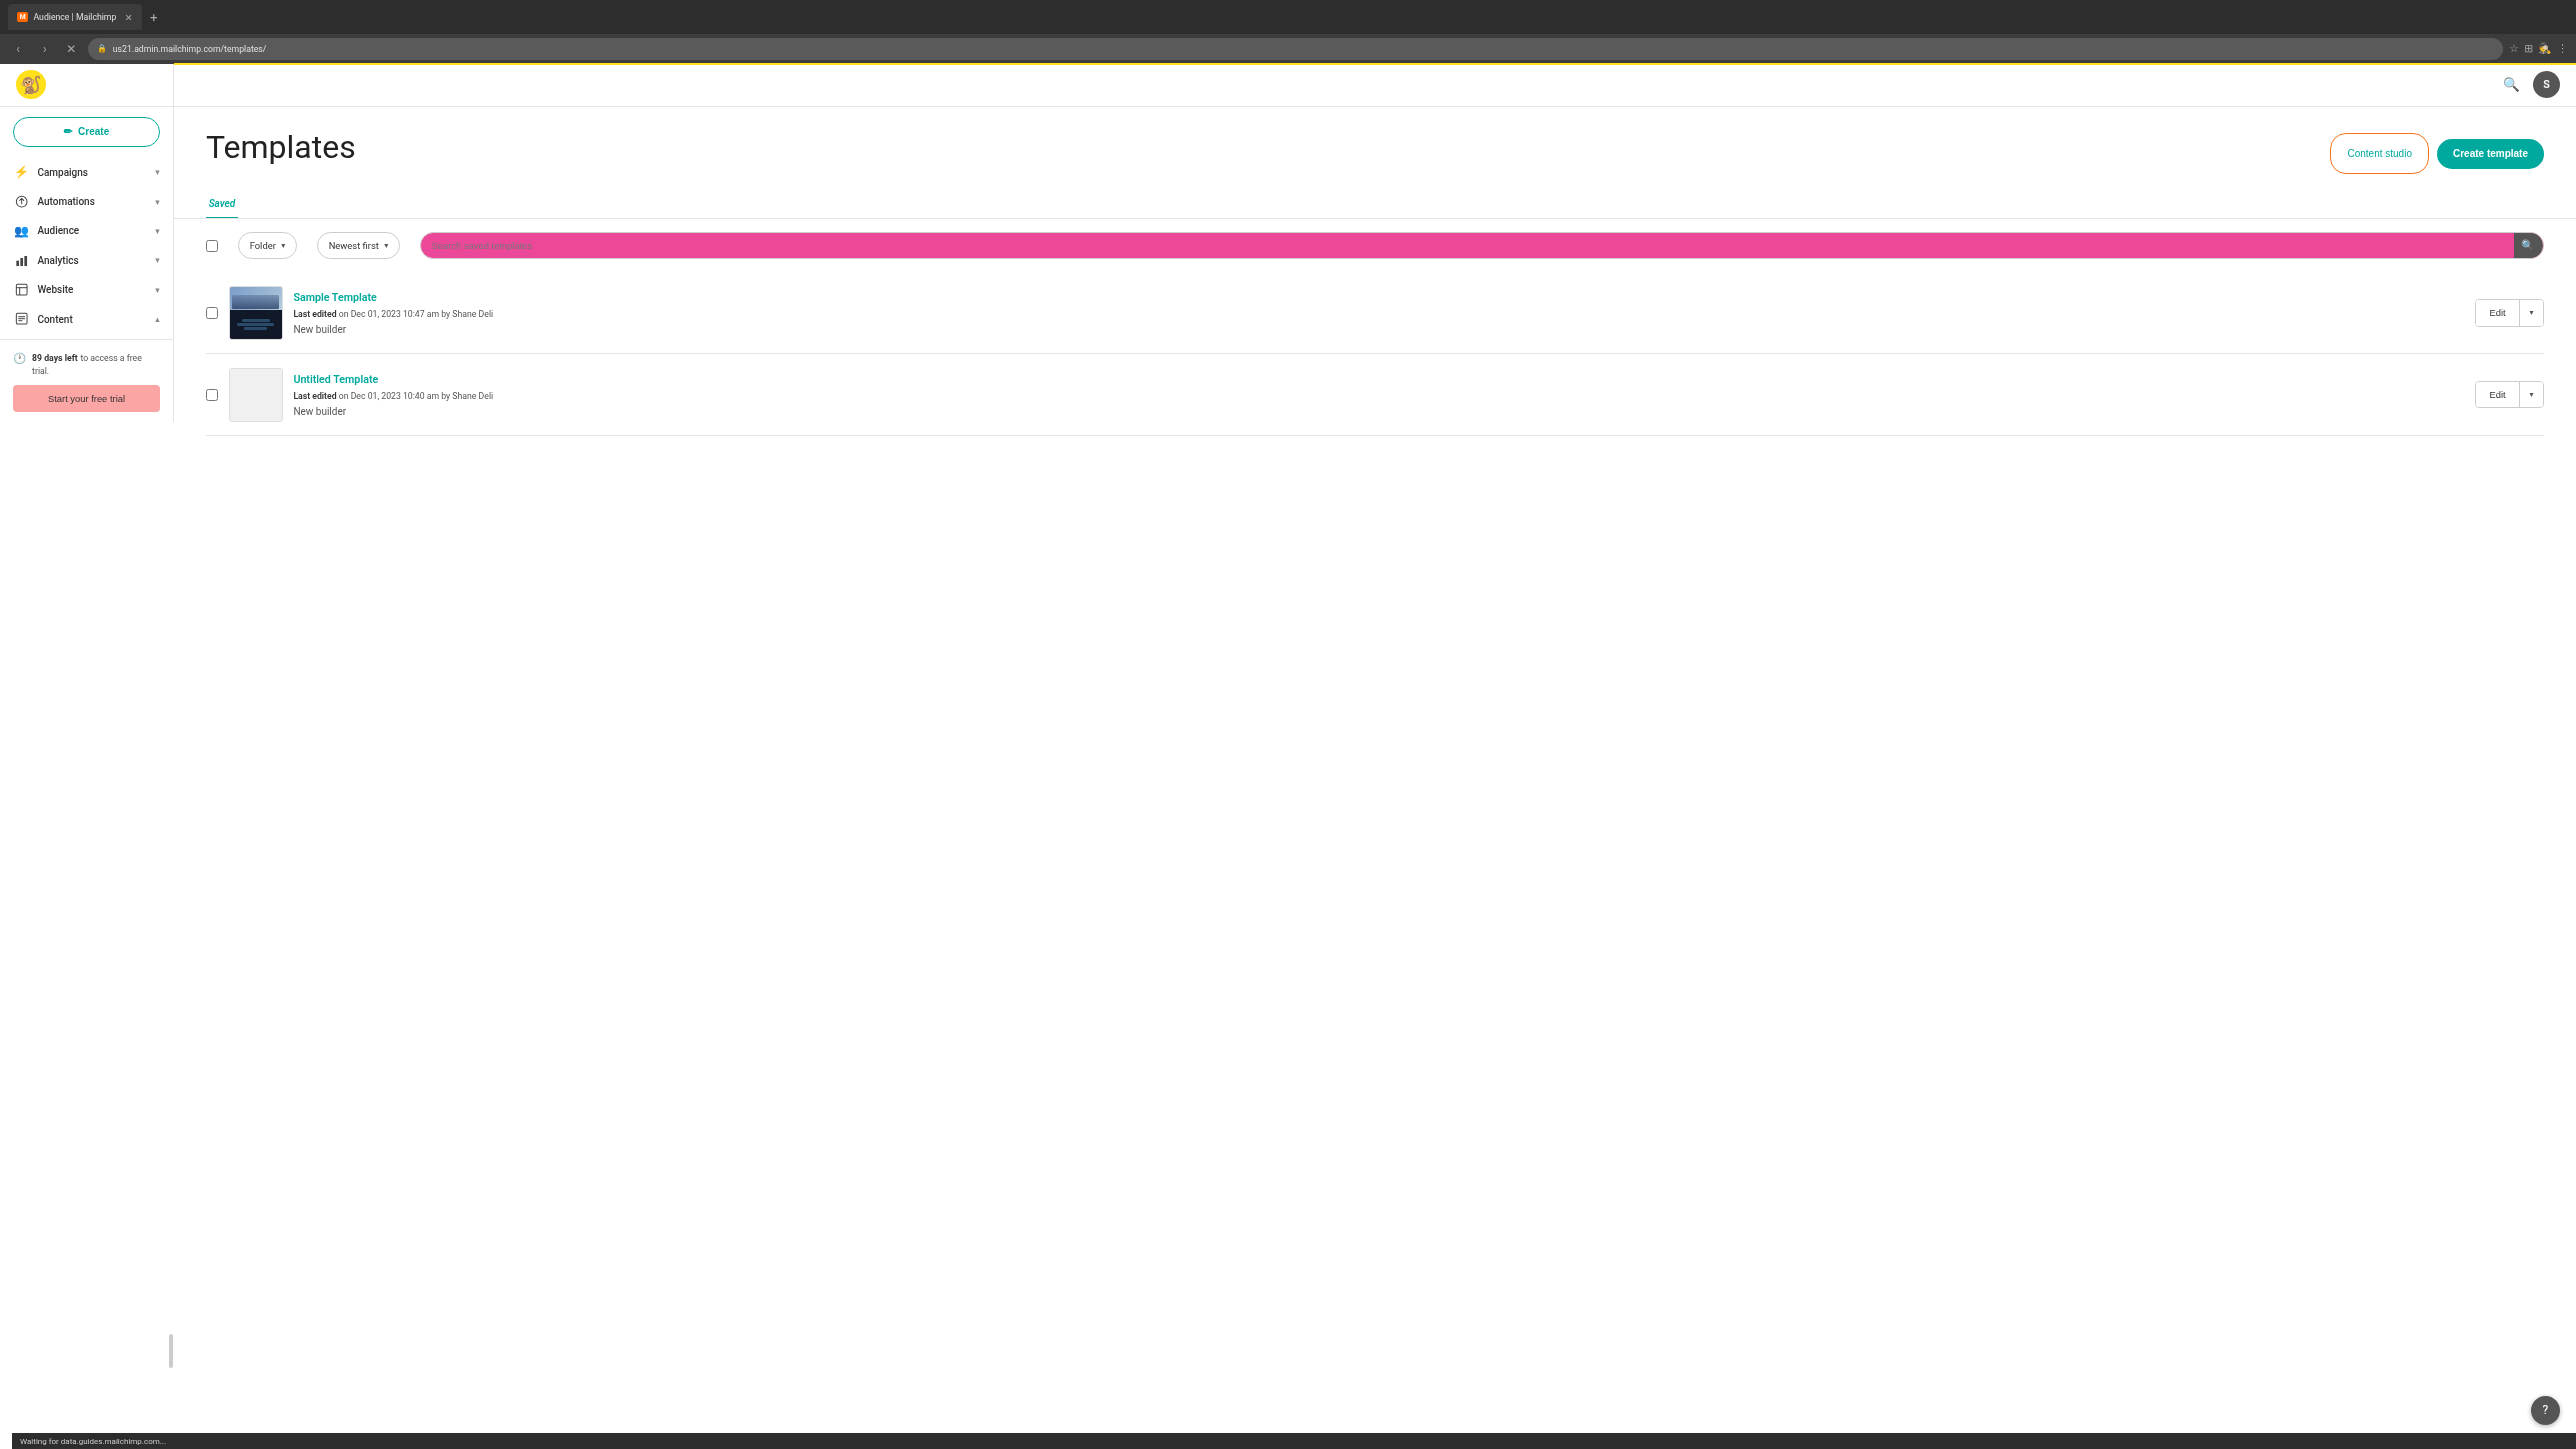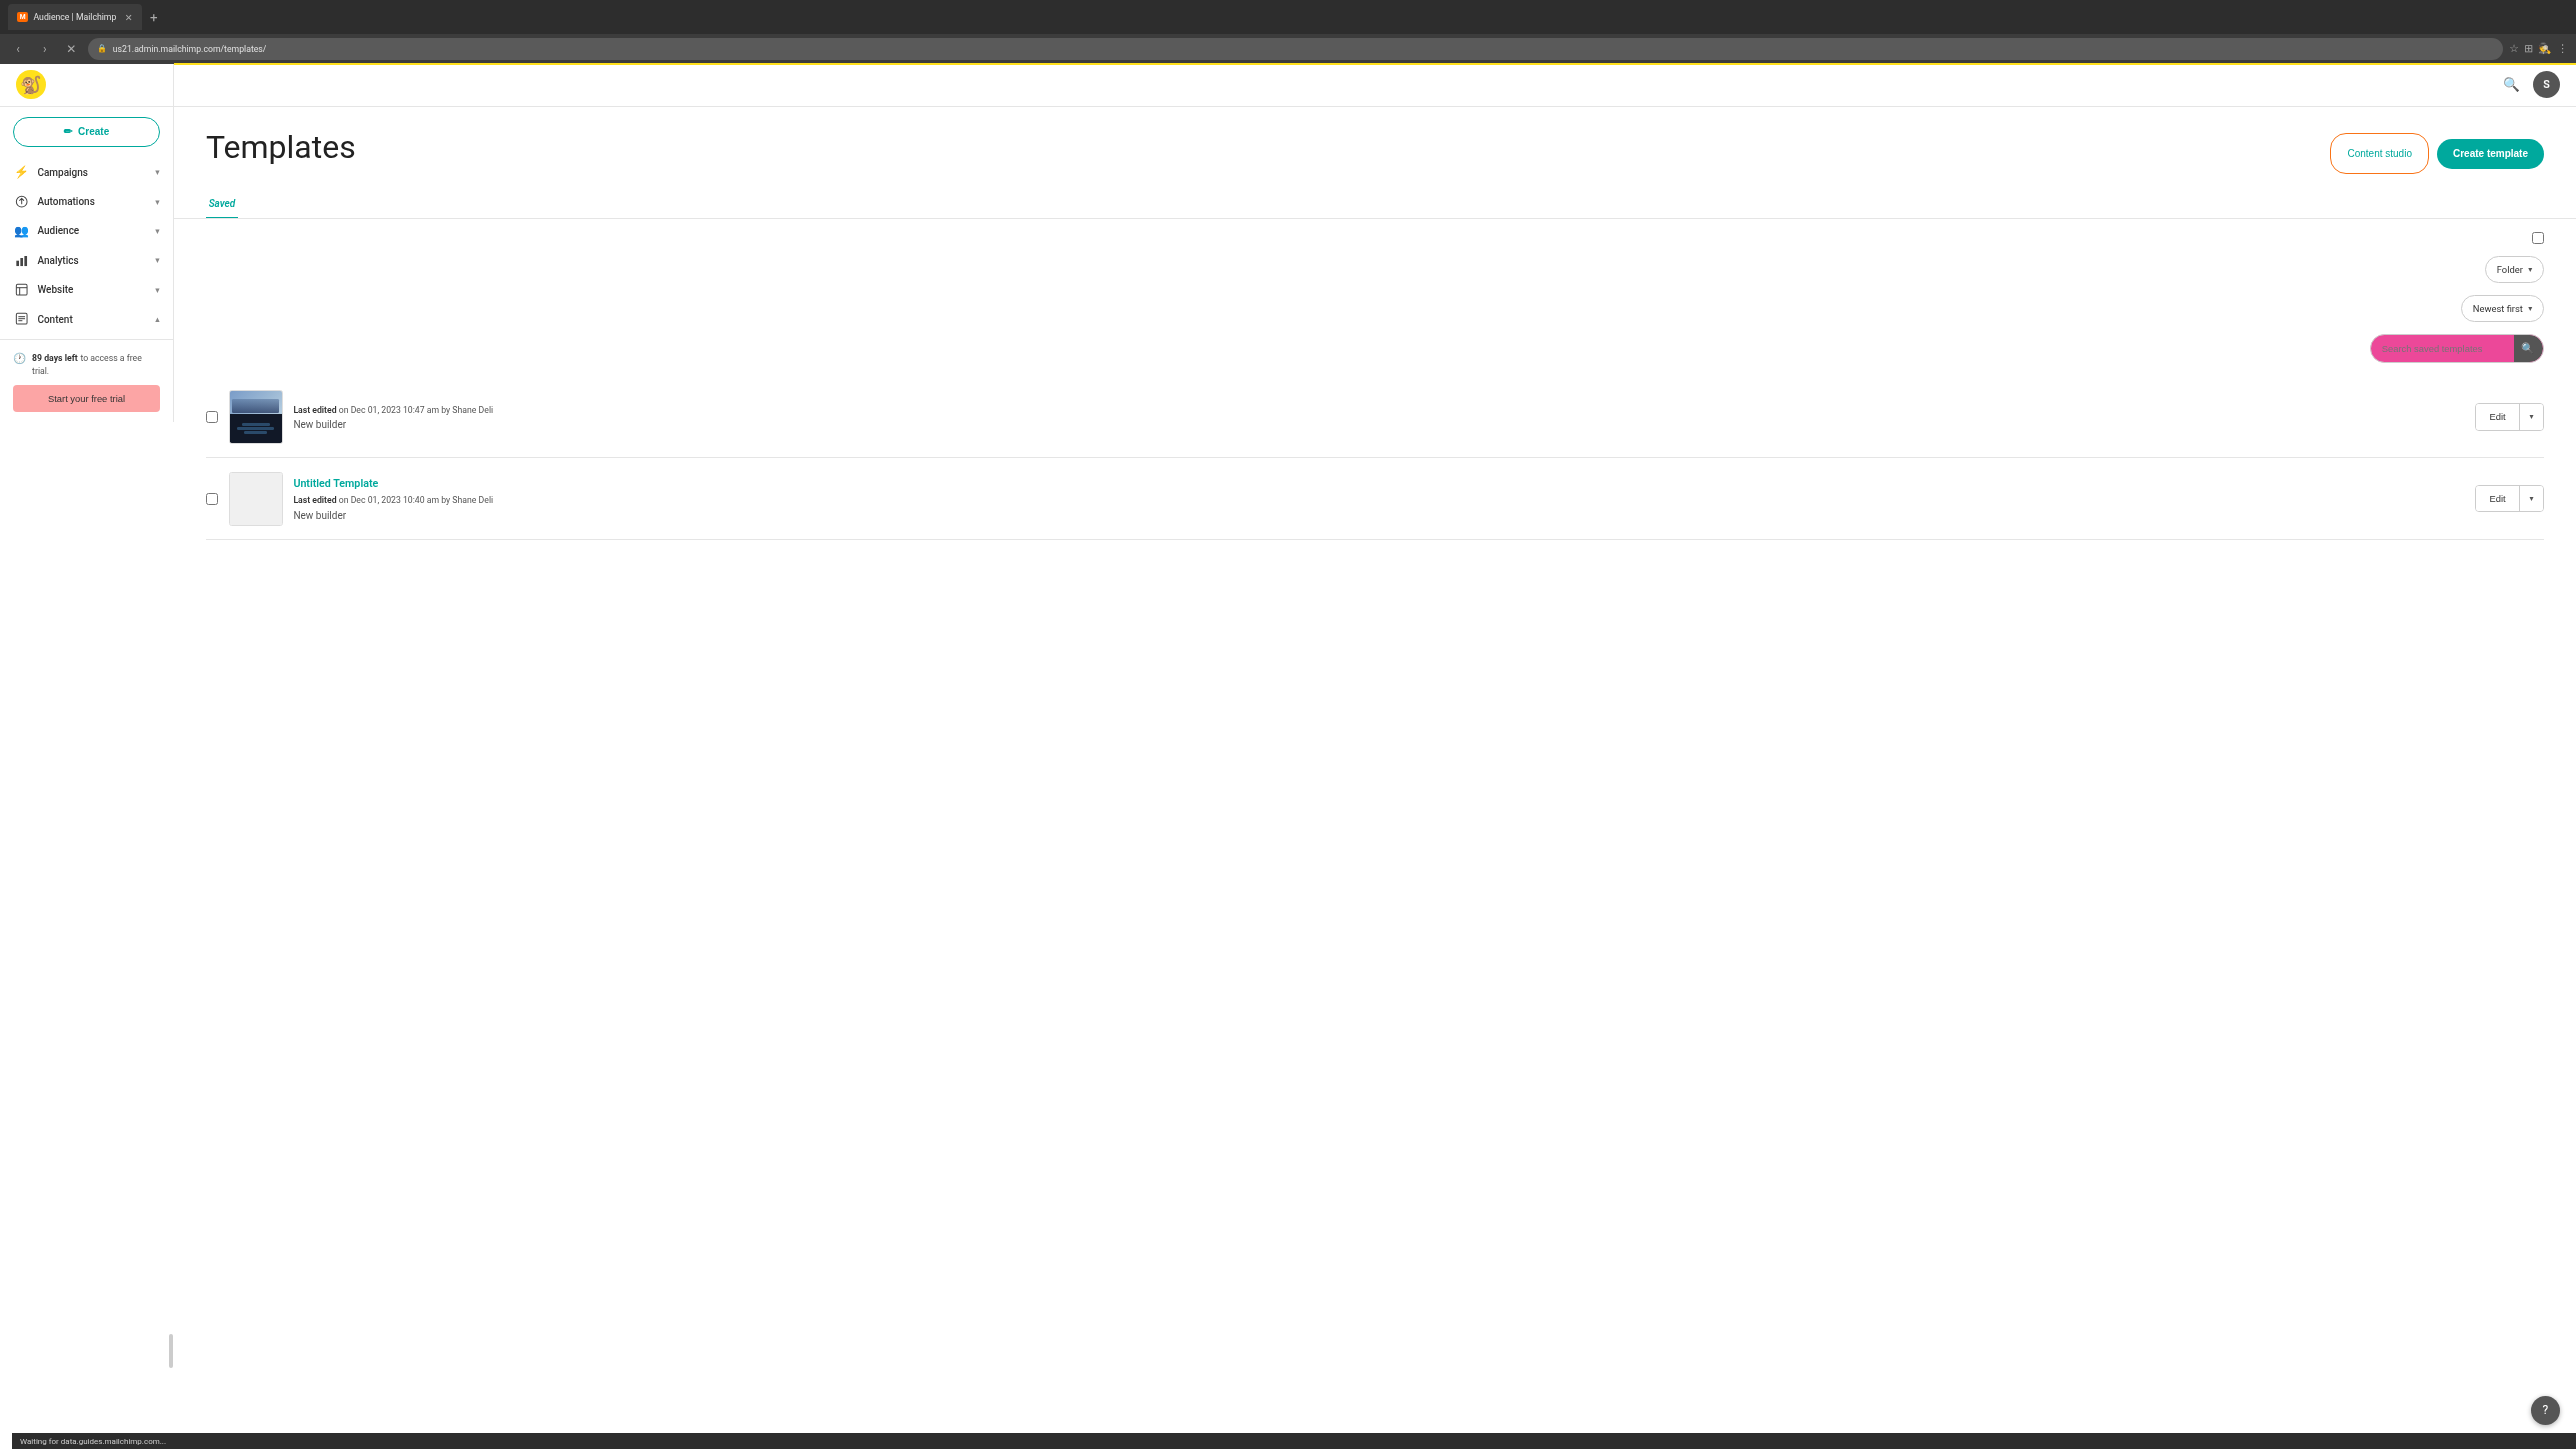--- a/index.html
+++ b/index.html
@@ -231,23 +231,22 @@
       font-weight: 600;
       color: #00a99d;
       border-bottom: 1.3px solid #00a99d;
       cursor: pointer;
       margin-bottom: -0.7px;
     }
 
     .filters-bar {
       padding: 13.4px 32px;
       display: flex;
-      align-items: flex-end;
-      gap: 12px;
-      flex-direction: column;
+      align-items: center;
+      gap: 20px;
     }
     .checkbox-all {
       width: 12px;
       height: 12px;
       border: 1px solid #bbb;
       border-radius: 2px;
       cursor: pointer;
       background: #fff;
     }
     .filter-dropdown {
@@ -678,20 +677,21 @@
             <div style="width:100%;height:45%;background:linear-gradient(135deg,#7a9cc8 0%,#9bb8d4 60%,#b5cde0 100%);position:relative;">
               <div style="position:absolute;bottom:1.3px;left:2.7px;right:2.7px;height:60%;background:linear-gradient(to bottom,rgba(90,120,160,0.6),rgba(40,60,100,0.8));border-radius:1.3px;"></div>
             </div>
             <div style="width:100%;height:55%;background:#111827;display:flex;flex-direction:column;justify-content:center;align-items:center;padding:2.7px;gap:1.3px;">
               <div style="width:60%;height:2.7px;background:#2a4a6a;border-radius:1.3px;"></div>
               <div style="width:80%;height:2.7px;background:#2a4a6a;border-radius:1.3px;"></div>
               <div style="width:50%;height:2.7px;background:#2a4a6a;border-radius:1.3px;"></div>
             </div>
           </div>
           <div class="template-info">
+            <div class="template-name">Sample Template</div>
             <div class="template-meta">
               <strong>Last edited</strong>
               <span>on Dec 01, 2023 10:47 am by Shane Deli</span>
             </div>
             <div class="template-builder">New builder</div>
           </div>
           <div class="edit-btn-group">
             <button class="edit-btn">Edit</button>
             <button class="edit-dropdown-btn">
               <span>▾</span>

